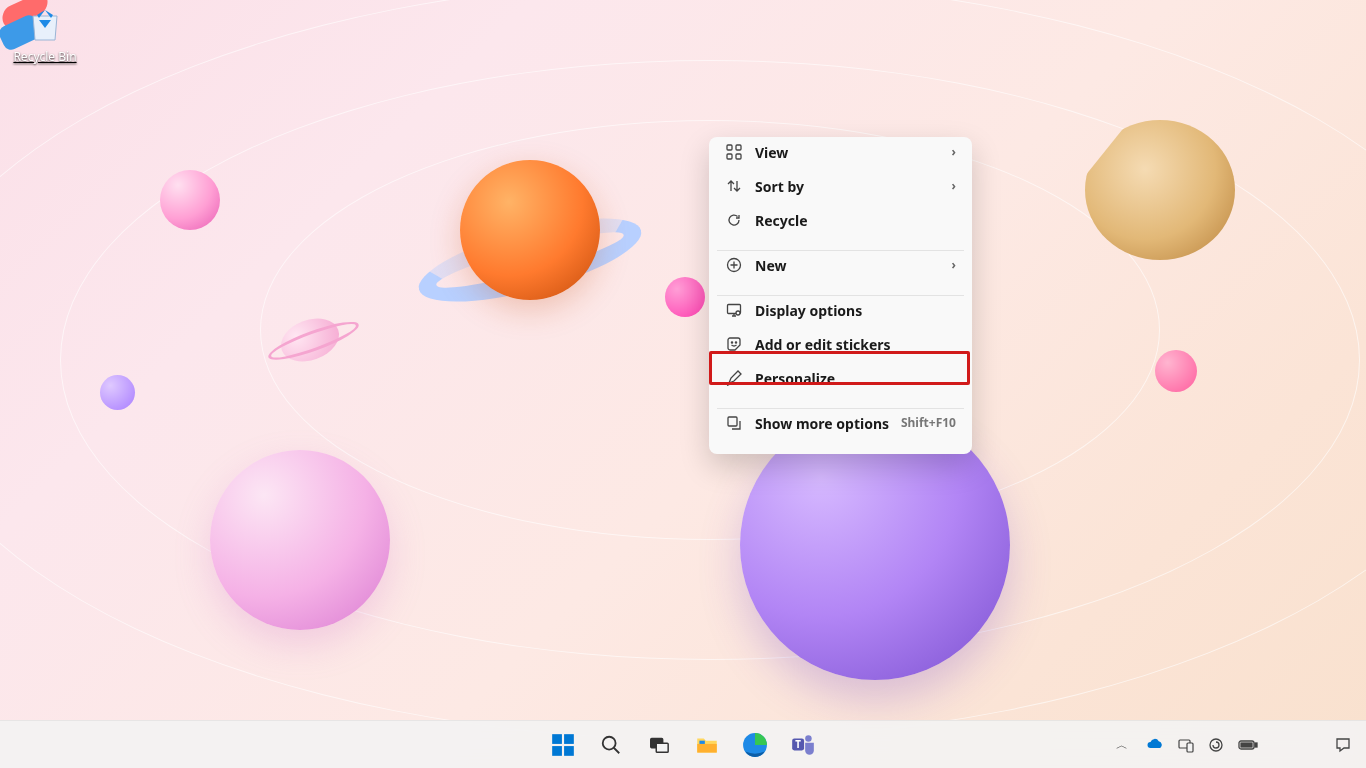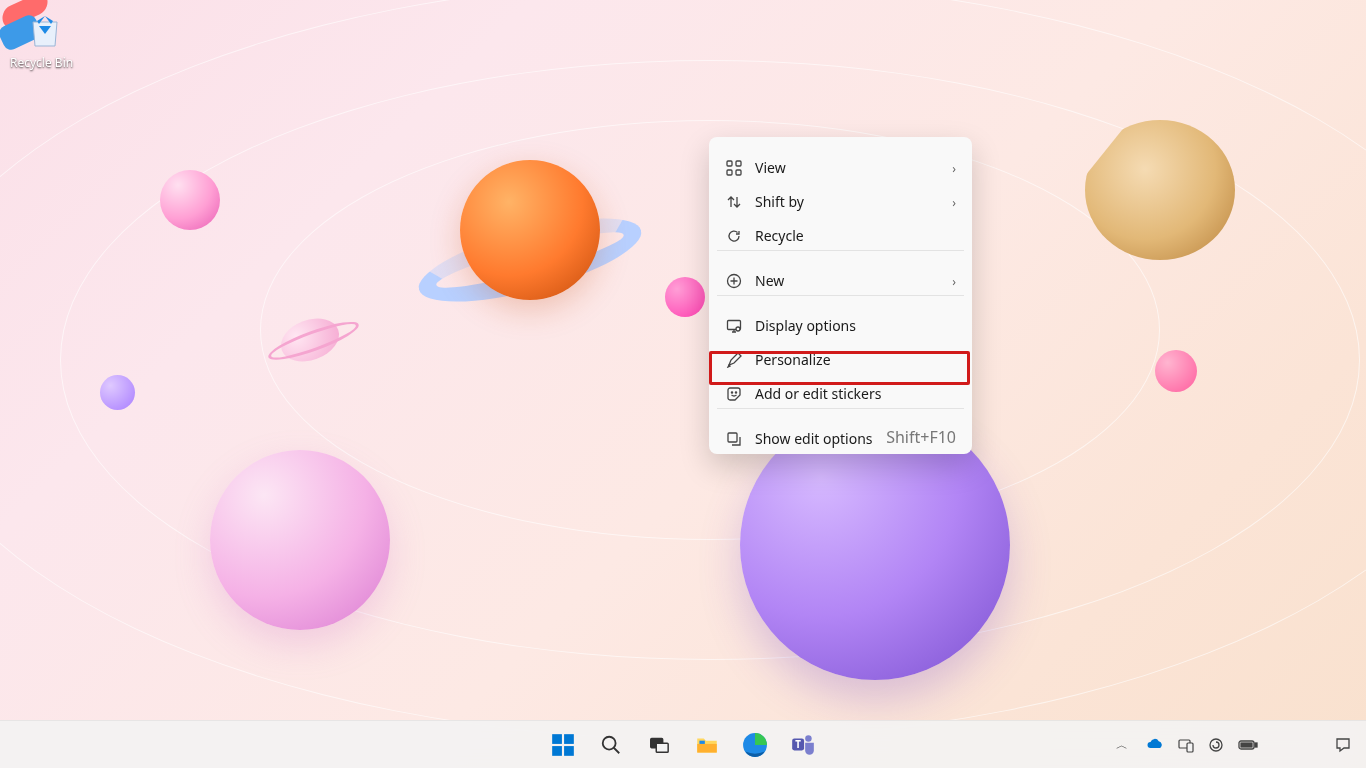--- a/index.html
+++ b/index.html
@@ -29,35 +29,35 @@
   }
   .p-small1 { width: 40px; height: 40px; left: 665px; top: 277px; background: radial-gradient(circle at 30% 30%, #ff9ed6, #ff3fb0);}
   .p-small2 { width: 35px; height: 35px; left: 100px; top: 375px; background: radial-gradient(circle at 30% 30%, #dfc9ff, #a97eff);}
   .p-small3 { width: 42px; height: 42px; left: 1155px; top: 350px; background: radial-gradient(circle at 30% 30%, #ffb5d0, #ff5e9e);}
   .p-saturn { width: 60px; height: 40px; left: 280px; top: 320px; background: radial-gradient(circle at 30% 30%, #ffe7f2, #f5a5d0); transform: rotate(-20deg);}
   .p-saturn::after{content:"";position:absolute;left:-15px;top:12px;width:90px;height:14px;border:3px solid #f5a5d0;border-radius:50%;}
   .p-blob { width: 50px; height: 20px; left: 330px; top: 195px; background:#ff6b6b; border-radius: 20px 10px 20px 10px; transform: rotate(-25deg);}
   .p-candy2 { width: 40px; height: 25px; left: 370px; top: 118px; background:#3d9ae8; border-radius: 8px; transform: rotate(-25deg);}
 
   
-  .desktop-icon { position:absolute; left: 10px; top: 8px; width: 70px; text-align:left; cursor:pointer;}
+  .desktop-icon { position:absolute; left: 10px; top: 2px; width: 70px; text-align:center; cursor:pointer;text-decoration:underline;}
   .desktop-icon .glyph { width: 44px; height: 44px; margin: 0 auto 2px; display:flex; align-items:center; justify-content:center;}
   .desktop-icon .label { color:#fff; font-size:12px; text-shadow: 0 1px 2px rgba(0,0,0,0.8);}
 
   
   .context-menu {
     position:absolute; left: 709px; top: 137px; width: 263px;
     background: #f9f9f9; border-radius: 8px; box-shadow: 0 12px 30px rgba(0,0,0,.18);
     padding: 6px; font-size: 14px; color:#1a1a1a;
   }
-  .menu-item { display:flex; align-items:flex-end; height: 34px; padding: 0 10px; border-radius:4px; cursor:pointer; position:relative;}
+  .menu-item { display:flex; align-items:flex-start; height: 34px; padding: 0 10px; border-radius:4px; cursor:pointer; position:relative;font-weight:bold;}
   .menu-item .micon { width: 18px; height: 18px; margin-right: 12px; display:flex; align-items:center; justify-content:center; flex: 0 0 18px; color:#444;}
   .menu-item .mlabel { flex: 1; }
   .menu-item .chevron { color:#666; font-size: 12px;}
-  .menu-item .shortcut { color:#777; font-size: 16px;}
+  .menu-item .shortcut { color:#777; font-size: 12px;}
   .menu-sep { height:1px; background:#e3e3e3; margin: 5px 2px;}
   .highlight-box { position:absolute; border: 3px solid #d11a1a; border-radius: 2px; pointer-events:none; }
 
   
   .taskbar { position:absolute; left:0; bottom:0; width:100%; height: 48px;
     background: rgba(243,243,243,0.9); backdrop-filter: blur(20px);
     border-top: 1px solid rgba(0,0,0,0.05);
     display:flex; align-items:center; }
   .taskbar .center { position:absolute; left:50%; transform:translateX(-50%); display:flex; gap: 6px; align-items:center;}
   .taskbar .right { position:absolute; right: 6px; display:flex; gap: 2px; align-items:center;}
@@ -109,21 +109,21 @@
       <span class="mlabel">View</span>
       <span class="chevron">›</span>
     </div>
     <div class="menu-item">
       <span class="micon">
         <svg width="16" height="16" viewBox="0 0 16 16" fill="none" stroke="#444" stroke-width="1.3">
             <path d="M5 3 L5 13 M2 6 L5 3 L8 6"></path>
             <path d="M11 13 L11 3 M8 10 L11 13 L14 10"></path>
           </svg>
       </span>
-      <span class="mlabel">Shift by</span>
+      <span class="mlabel">Sort by</span>
       <span class="chevron">›</span>
     </div>
     <div class="menu-item">
       <span class="micon">
         <svg width="16" height="16" viewBox="0 0 16 16" fill="none" stroke="#444" stroke-width="1.3">
             <path d="M13 8 A5 5 0 1 1 11.5 4.5 M13 3 L13 6 L10 6"></path>
           </svg>
       </span>
       <span class="mlabel">Recycle</span>
     </div>
@@ -141,50 +141,50 @@
     <div class="menu-sep"></div>
     <div class="menu-item">
       <span class="micon">
         <svg width="16" height="16" viewBox="0 0 16 16" fill="none" stroke="#444" stroke-width="1.3">
             <rect x="1.5" y="2.5" width="13" height="9" rx="1"></rect>
             <path d="M6 14 L10 14 M8 11.5 L8 14"></path>
             <circle cx="12" cy="11" r="2" fill="#f9f9f9"></circle>
           </svg>
       </span>
       <span class="mlabel">Display options</span>
-    </div>
-    <div class="menu-item">
-      <span class="micon">
-        <svg width="16" height="16" viewBox="0 0 16 16" fill="none" stroke="#444" stroke-width="1.3">
-            <path d="M3 13 L5 8 L12 1 L15 4 L8 11 Z"></path>
-            <path d="M3 13 L2 15 L4 14 Z" fill="#444"></path>
-          </svg>
-      </span>
-      <span class="mlabel">Personalize</span>
     </div>
     <div class="menu-item">
       <span class="micon">
         <svg width="16" height="16" viewBox="0 0 16 16" fill="none" stroke="#444" stroke-width="1.3">
             <path d="M2 4 A2 2 0 0 1 4 2 L12 2 A2 2 0 0 1 14 4 L14 9 L9 14 L4 14 A2 2 0 0 1 2 12 Z"></path>
             <circle cx="6" cy="6.5" r="0.6" fill="#444"></circle>
             <circle cx="10" cy="6.5" r="0.6" fill="#444"></circle>
             <path d="M5.5 9 Q8 11 10.5 9"></path>
           </svg>
       </span>
       <span class="mlabel">Add or edit stickers</span>
     </div>
+    <div class="menu-item">
+      <span class="micon">
+        <svg width="16" height="16" viewBox="0 0 16 16" fill="none" stroke="#444" stroke-width="1.3">
+            <path d="M3 13 L5 8 L12 1 L15 4 L8 11 Z"></path>
+            <path d="M3 13 L2 15 L4 14 Z" fill="#444"></path>
+          </svg>
+      </span>
+      <span class="mlabel">Personalize</span>
+    </div>
     <div class="menu-sep"></div>
     <div class="menu-item">
       <span class="micon">
         <svg width="16" height="16" viewBox="0 0 16 16" fill="none" stroke="#444" stroke-width="1.3">
             <rect x="2" y="2" width="9" height="9" rx="1"></rect>
             <path d="M6 14 L14 14 L14 6"></path>
           </svg>
       </span>
-      <span class="mlabel">Show edit options</span>
+      <span class="mlabel">Show more options</span>
       <span class="shortcut">Shift+F10</span>
     </div>
   </div>
 
   <div class="highlight-box" style="left:709px; top:351px; width:261px; height:34px;"></div>
 
   <div class="taskbar">
     <div class="center">
       <div class="tbtn">
         <span>

